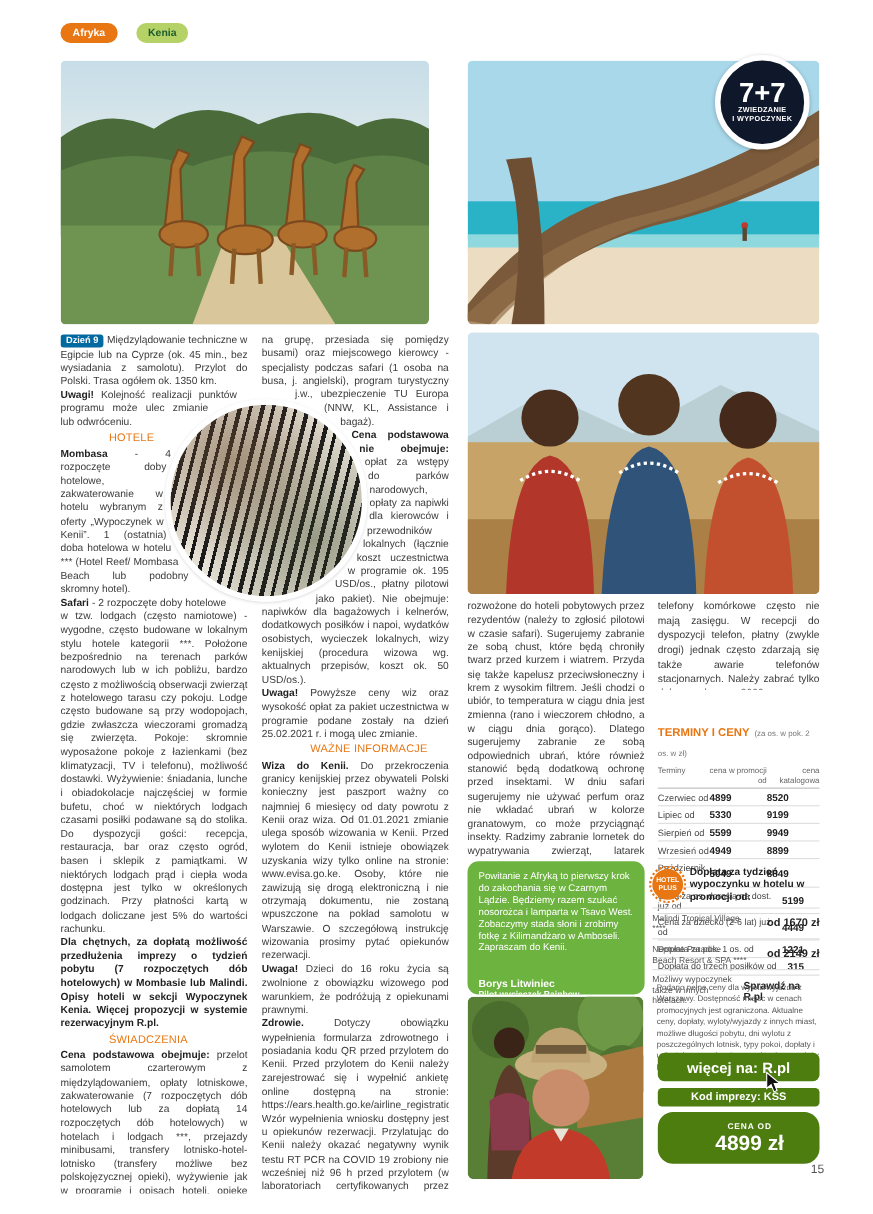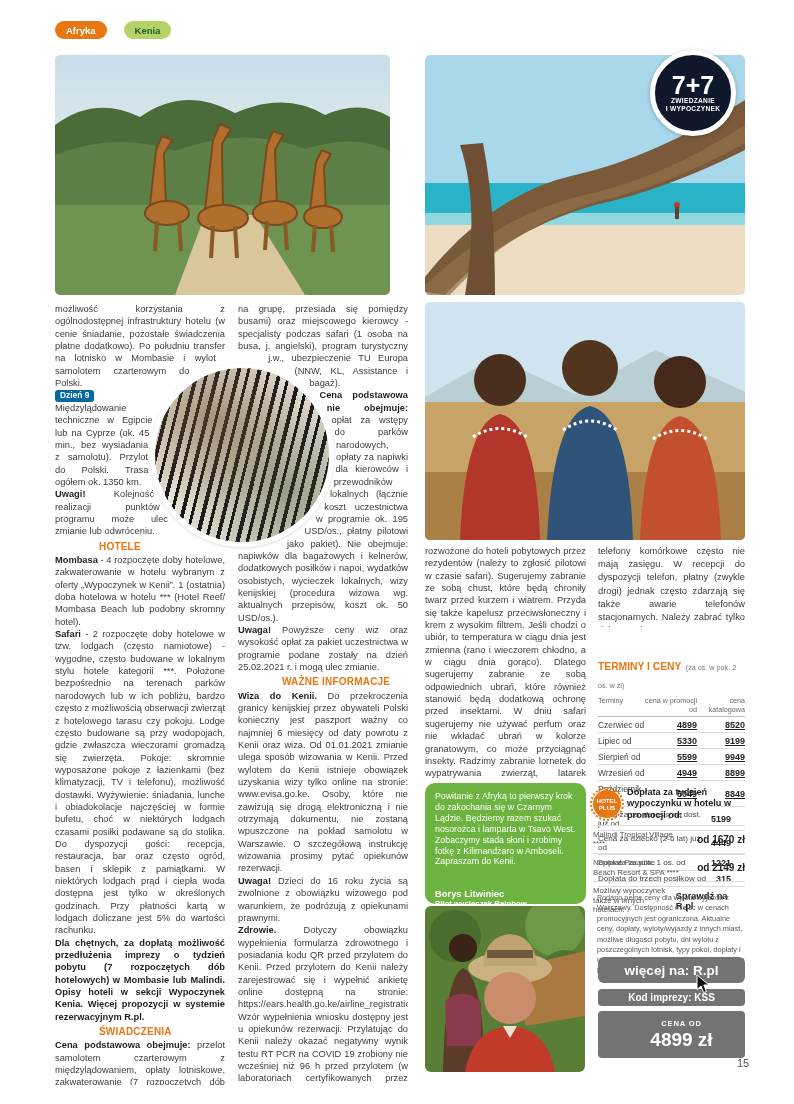--- a/index.html
+++ b/index.html
@@ -33,57 +33,57 @@
   
   .col{position:absolute;top:303px;font-size:9.3px;line-height:12.35px;text-align:justify;
        color:#3b3b3b;overflow:hidden;}
   #col1{left:55px;width:170px;height:782px;}
   #col2{left:238px;width:170px;height:782px;}
   #col3{left:425px;top:545px;width:161px;height:236px;}
   #col4{left:598px;top:545px;width:147px;height:82px;line-height:13.2px;}
   .col p{margin:0;}
   .lead{font-weight:bold;color:#1f1f1f;}
   .bold-p{font-weight:bold;color:#1f1f1f;}
-  .sec-h{color:#e87613;font-weight:bold;font-size:10px;letter-spacing:.2px;margin:3px 0 1px;text-align:left;padding-left:44px;}
+  .sec-h{color:#e87613;font-weight:normal;font-size:10px;letter-spacing:.2px;margin:3px 0 1px;text-align:left;padding-left:44px;}
   .wrap-r{float:right;width:78px;height:246px;shape-outside:circle(94px at 95px 152px);}
   .wrap-l{float:left;width:100px;height:246px;shape-outside:circle(94px at 4px 152px);}
   .day-tag{display:inline-block;background:#0369a1;color:#fff;font-weight:bold;font-size:8.4px;
       border-radius:3px;padding:0 5px;line-height:11.5px;margin-right:3px;}
   
   #price-table{position:absolute;left:598px;top:656px;width:147px;}
   .pt-title{color:#e87613;font-weight:bold;font-size:10.3px;}
   .pt-sub{color:#777;font-size:7.2px;font-weight:normal;}
   .pt-head{display:grid;grid-template-columns:1fr 52px 48px;font-size:7.2px;color:#666;
       border-bottom:1px solid #bbb;padding:4px 0 2px;}
   .pt-head span:nth-child(2),.pt-head span:nth-child(3){text-align:right;}
   .pt-row{display:grid;grid-template-columns:1fr 52px 48px;font-size:8.4px;color:#444;
       border-bottom:1px solid #ddd;padding:2.5px 0;align-items:center;}
-  .pt-row .num{font-weight:bold;color:#1f1f1f;text-align:right;font-size:9px;text-decoration:underline;}
+  .pt-row .num{font-weight:bold;color:#1f1f1f;text-align:left;font-size:9px;}
   .pt-x{display:flex;justify-content:space-between;font-size:8.1px;color:#444;
       border-bottom:1px solid #ddd;padding:2.5px 0;align-items:center;}
   .pt-x .num{font-weight:bold;color:#1f1f1f;font-size:9px;padding-right:14px;}
   
   #hotel-plus{position:absolute;left:593px;top:787px;width:152px;}
   .hp-head{display:flex;gap:6px;align-items:center;margin-bottom:4px;}
   .hp-badge{width:28px;height:28px;border-radius:50%;background:#e87613;color:#fff;flex:none;
       display:flex;flex-direction:column;align-items:center;justify-content:center;
       font-size:6.2px;font-weight:bold;line-height:7px;outline:2px dotted #e87613;outline-offset:1px;}
   .hp-title{font-weight:bold;font-size:9.2px;color:#1f1f1f;line-height:11.3px;}
   .hp-item{display:flex;justify-content:space-between;align-items:center;border-top:1px solid #ddd;padding:4px 0;}
   .hp-name{font-size:7.8px;color:#555;line-height:9.6px;width:86px;}
   .hp-price{font-weight:bold;font-size:10px;color:#1f1f1f;white-space:nowrap;}
   .hp-link{font-weight:bold;font-size:9.3px;color:#1f1f1f;}
   
   #fine-print{position:absolute;left:597px;top:893px;width:148px;font-size:7.35px;line-height:10.4px;color:#555;}
   
-  .cta{position:absolute;left:598px;width:147px;background:#737373;color:#fff;display:flex;
+  .cta{position:absolute;left:598px;width:147px;background:#4d7c0f;color:#fff;display:flex;
       align-items:center;justify-content:center;box-sizing:border-box;}
   #btn-more{top:957px;height:26px;border-radius:6px;font-weight:bold;font-size:13.5px;}
   #btn-code{top:989px;height:17px;border-radius:4px;font-weight:bold;font-size:10px;}
-  #price-box{top:1011px;height:47px;border-radius:4px;flex-direction:column;line-height:1;padding-left:20px;}
+  #price-box{top:1011px;height:47px;border-radius:14px;flex-direction:column;line-height:1;padding-left:20px;}
   #price-box .p-sm{font-size:7.6px;font-weight:bold;letter-spacing:.8px;margin-bottom:2px;}
   #price-box .p-big{font-size:19px;font-weight:bold;}
   #mouse-cursor{position:absolute;left:696px;top:974px;z-index:9;}
   
   #guide-box{position:absolute;left:425px;top:783px;width:161px;height:121px;background:#6db33f;
       border-radius:10px;color:#fff;padding:8px 10px;box-sizing:border-box;overflow:hidden;}
   #guide-box .g-text{font-size:8.8px;line-height:10.9px;margin:0;}
   #guide-box .g-name{font-weight:bold;font-size:9.4px;margin-top:21px;}
   #guide-box .g-role{font-weight:bold;font-size:7.8px;}
   
@@ -174,21 +174,20 @@
         <path d="M215,238 Q220,122 255,114 Q292,122 296,238 Z" fill="#c2502e"></path>
         <path d="M228,137 Q255,120 282,137" stroke="#fff" stroke-width="3" fill="none" stroke-dasharray="3 3"></path>
       </g>
     </svg>
   </div>
 
   <div id="zebra-photo"></div>
 
   <div class="col" id="col1">
     <div class="wrap-r"></div>
-    <p>możliwość korzystania z ogólnodostępnej infrastruktury hotelu (w cenie śniadanie, pozostałe świadczenia płatne dodatkowo). Po południu transfer na lotnisko w Mombasie i wylot samolotem czarterowym do Polski.</p>
     <p><span class="day-tag">Dzień 9</span><span>Międzylądowanie techniczne w Egipcie lub na Cyprze (ok. 45 min., bez wysiadania z samolotu). Przylot do Polski. Trasa ogółem ok. 1350 km.</span></p>
     <p><span class="lead">Uwagi!</span><span> Kolejność realizacji punktów programu może ulec zmianie lub odwróceniu.</span></p>
     <div class="sec-h">HOTELE</div>
     <p><span class="lead">Mombasa</span><span> - 4 rozpoczęte doby hotelowe, zakwaterowanie w hotelu wybranym z oferty „Wypoczynek w Kenii”. 1 (ostatnia) doba hotelowa w hotelu *** (Hotel Reef/ Mombasa Beach lub podobny skromny hotel).</span></p>
     <p><span class="lead">Safari</span><span> - 2 rozpoczęte doby hotelowe w tzw. lodgach (często namiotowe) - wygodne, często budowane w lokalnym stylu hotele kategorii ***. Położone bezpośrednio na terenach parków narodowych lub w ich pobliżu, bardzo często z możliwością obserwacji zwierząt z hotelowego tarasu czy pokoju. Lodge często budowane są przy wodopojach, gdzie zwłaszcza wieczorami gromadzą się zwierzęta. Pokoje: skromnie wyposażone pokoje z łazienkami (bez klimatyzacji, TV i telefonu), możliwość dostawki. Wyżywienie: śniadania, lunche i obiadokolacje najczęściej w formie bufetu, choć w niektórych lodgach czasami posiłki podawane są do stolika. Do dyspozycji gości: recepcja, restauracja, bar oraz często ogród, basen i sklepik z pamiątkami. W niektórych lodgach prąd i ciepła woda dostępna jest tylko w określonych godzinach. Przy płatności kartą w lodgach doliczane jest 5% do wartości rachunku.</span></p>
     <p class="bold-p">Dla chętnych, za dopłatą możliwość przedłużenia imprezy o tydzień pobytu (7 rozpoczętych dób hotelowych) w Mombasie lub Malindi. Opisy hoteli w sekcji Wypoczynek Kenia. Więcej propozycji w systemie rezerwacyjnym R.pl.</p>
     <div class="sec-h">ŚWIADCZENIA</div>
     <p><span class="lead">Cena podstawowa obejmuje:</span><span> przelot samolotem czarterowym z międzylądowaniem, opłaty lotniskowe, zakwaterowanie (7 rozpoczętych dób hotelowych lub za dopłatą 14 rozpoczętych dób hotelowych) w hotelach i lodgach ***, przejazdy minibusami, transfery lotnisko-hotel-lotnisko (transfery możliwe bez polskojęzycznej opieki), wyżywienie jak w programie i opisach hoteli, opiekę polskiego rezydenta w Mombasie, opiekę polskiego pilota podczas safari (1 osoba</span></p>
   </div>
 

